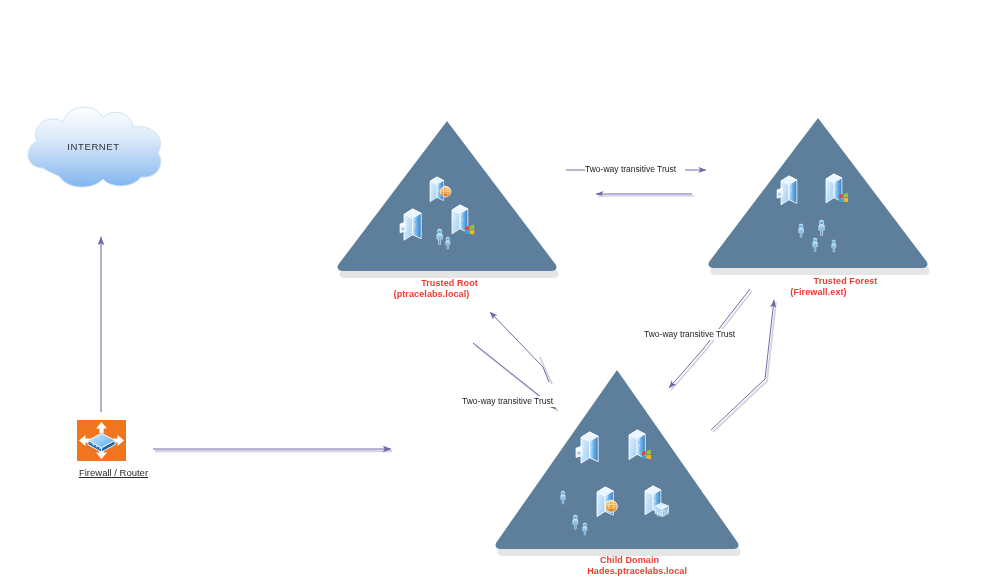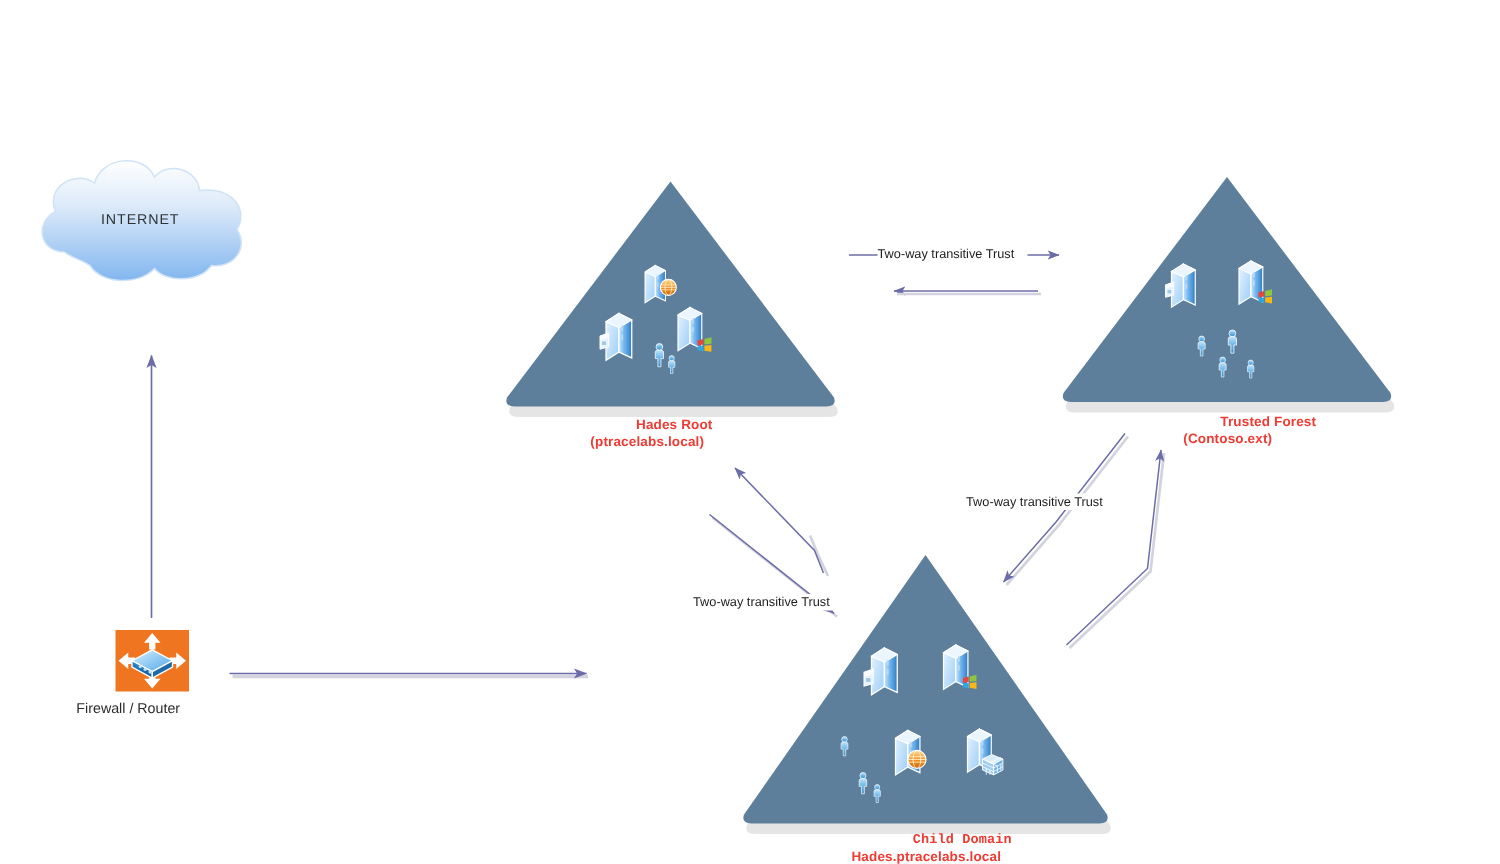--- a/index.html
+++ b/index.html
@@ -242,28 +242,28 @@
   <g>
     <polyline points="752,291 706,350 671,390" fill="none" stroke="#d3d3e0" stroke-width="1.8"></polyline>
     <polyline points="750,289 704,348 669,388" fill="none" stroke="#6c6ca8" stroke-width="1" marker-end="url(#ar)"></polyline>
     <polyline points="713,432 767,381 776,302" fill="none" stroke="#d3d3e0" stroke-width="1.8"></polyline>
     <polyline points="711,430 765,379 774,300" fill="none" stroke="#6c6ca8" stroke-width="1" marker-end="url(#ar)"></polyline>
   </g>
 </svg>
 
 <div class="lbl cloud-label" style="left:46px; top:141px; width:95px;text-align:center;">INTERNET</div>
 
-<div class="lbl plain-label" style="left:36px; top:467px; width:99px;">Firewall / Router</div>
-
-<div class="lbl forest-label" style="left:390px; top:278px; width:119px;">Hades Root</div>
+<div class="lbl plain-label" style="left:64px; top:467px; width:99px;text-decoration:underline;">Firewall / Router</div>
+
+<div class="lbl forest-label" style="left:390px; top:278px; width:119px;">Trusted Root</div>
 <div class="lbl forest-label" style="left:372px; top:289px; width:119px;">(ptracelabs.local)</div>
 
 <div class="lbl forest-label" style="left:786px; top:276px; width:119px;">Trusted Forest</div>
-<div class="lbl forest-label" style="left:759px; top:287px; width:119px;">(Contoso.ext)</div>
-
-<div class="lbl forest-label" style="left:572px; top:555px; width:139px;font-family:Liberation Mono, monospace;">Child Domain</div>
-<div class="lbl forest-label" style="left:548px; top:566px; width:139px;">Hades.ptracelabs.local</div>
+<div class="lbl forest-label" style="left:759px; top:287px; width:119px;">(Firewall.ext)</div>
+
+<div class="lbl forest-label" style="left:560px; top:555px; width:139px;">Child Domain</div>
+<div class="lbl forest-label" style="left:548px; top:566px; width:139px;text-align:right;">Hades.ptracelabs.local</div>
 
 <div class="lbl trust-label" style="left:585px; top:164px; width:100px; background:#ffffff;">Two-way transitive Trust</div>
 
 <div class="lbl trust-label" style="left:462px; top:396px; width:108px; background:#ffffff;">Two-way transitive Trust</div>
 
 <div class="lbl trust-label" style="left:644px; top:329px; width:108px; background:#ffffff;">Two-way transitive Trust</div>
 
 </body></html>

